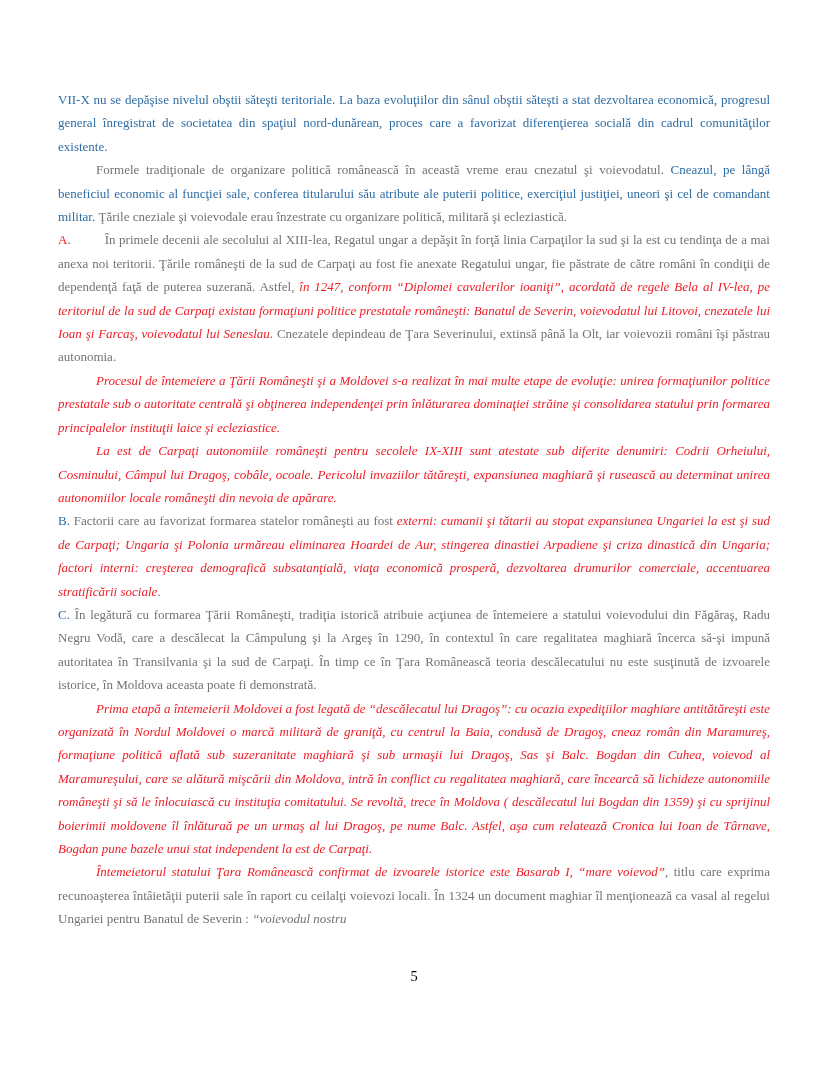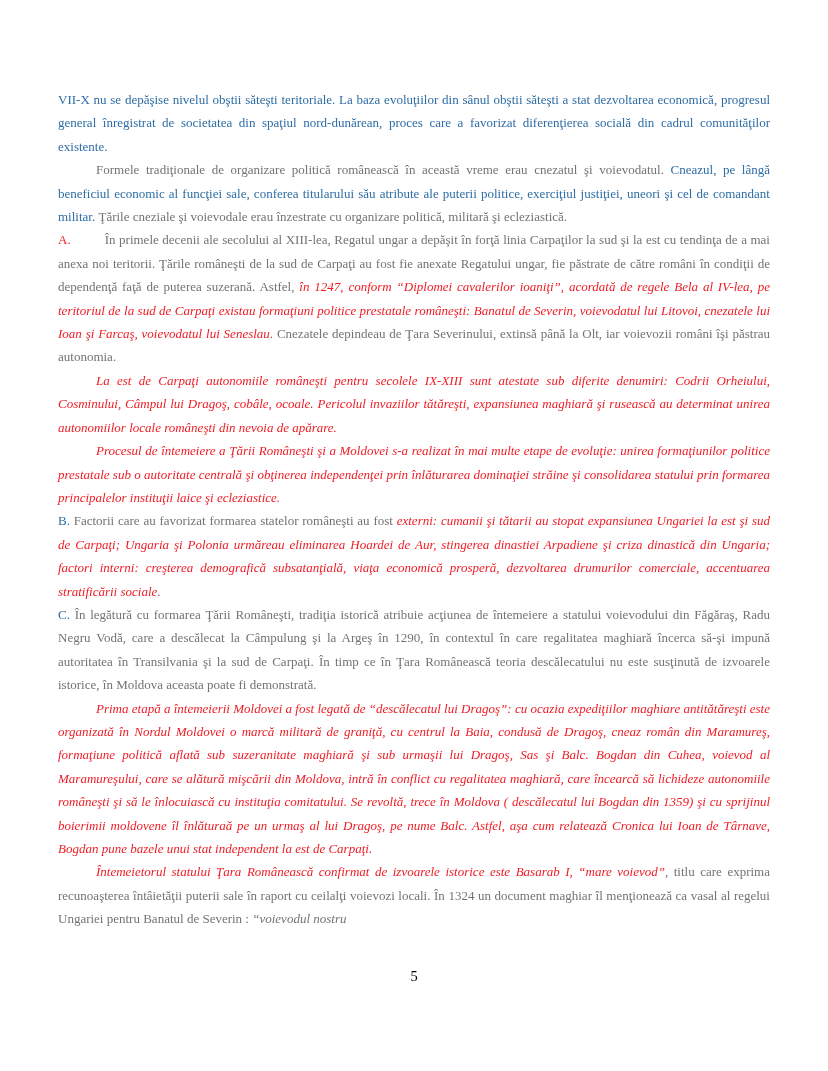--- a/index.html
+++ b/index.html
@@ -68,25 +68,25 @@
 
     <p class="para indent">
       <span class="black">Formele tradiţionale de organizare politică românească în această vreme erau cnezatul şi voievodatul. </span><span class="blue">Cneazul, pe lângă beneficiul economic al funcţiei sale, conferea titularului său atribute ale puterii politice, exerciţiul justiţiei, uneori şi cel de comandant militar. </span><span class="black">Ţările cneziale şi voievodale erau înzestrate cu organizare politică, militară şi ecleziastică.</span>
     </p>
 
     <p class="para">
       <span class="marker-red">A.</span><span class="tab"></span><span class="black">În primele decenii ale secolului al XIII-lea, Regatul ungar a depăşit în forţă linia Carpaţilor la sud şi la est cu tendinţa de a mai anexa noi teritorii. Ţările româneşti de la sud de Carpaţi au fost fie anexate Regatului ungar, fie păstrate de către români în condiţii de dependenţă faţă de puterea suzerană. Astfel, </span><span class="red ital">în 1247, conform “Diplomei cavalerilor ioaniţi”, acordată de regele Bela al IV-lea, pe teritoriul de la sud de Carpaţi existau formaţiuni politice prestatale româneşti: Banatul de Severin, voievodatul lui Litovoi, cnezatele lui Ioan şi Farcaş, voievodatul lui Seneslau</span><span class="black">. Cnezatele depindeau de Ţara Severinului, extinsă până la Olt, iar voievozii români îşi păstrau autonomia.</span>
     </p>
 
     <p class="para indent">
-      <span class="red ital">La est de Carpaţi autonomiile româneşti pentru secolele IX-XIII sunt atestate sub diferite denumiri: Codrii Orheiului, Cosminului, Câmpul lui Dragoş, cobâle, ocoale. Pericolul invaziilor tătăreşti, expansiunea maghiară şi rusească au determinat unirea autonomiilor locale româneşti din nevoia de apărare.</span>
+      <span class="red ital">Procesul de întemeiere a Ţării Româneşti şi a Moldovei s-a realizat în mai multe etape de evoluţie: unirea formaţiunilor politice prestatale sub o autoritate centrală şi obţinerea independenţei prin înlăturarea dominaţiei străine şi consolidarea statului prin formarea principalelor instituţii laice şi ecleziastice.</span>
     </p>
 
     <p class="para indent">
-      <span class="red ital">Procesul de întemeiere a Ţării Româneşti şi a Moldovei s-a realizat în mai multe etape de evoluţie: unirea formaţiunilor politice prestatale sub o autoritate centrală şi obţinerea independenţei prin înlăturarea dominaţiei străine şi consolidarea statului prin formarea principalelor instituţii laice şi ecleziastice.</span>
+      <span class="red ital">La est de Carpaţi autonomiile româneşti pentru secolele IX-XIII sunt atestate sub diferite denumiri: Codrii Orheiului, Cosminului, Câmpul lui Dragoş, cobâle, ocoale. Pericolul invaziilor tătăreşti, expansiunea maghiară şi rusească au determinat unirea autonomiilor locale româneşti din nevoia de apărare.</span>
     </p>
 
     <p class="para">
       <span class="marker-blue">B.</span>
       <span class="black">Factorii care au favorizat formarea statelor româneşti au fost </span><span class="red ital">externi: cumanii şi tătarii au stopat expansiunea Ungariei la est şi sud de Carpaţi; Ungaria şi Polonia urmăreau eliminarea Hoardei de Aur, stingerea dinastiei Arpadiene şi criza dinastică din Ungaria; factori interni: creşterea demografică subsatanţială, viaţa economică prosperă, dezvoltarea drumurilor comerciale, accentuarea stratificării sociale</span><span class="black">.</span>
     </p>
 
     <p class="para">
       <span class="marker-blue">C.</span>
       <span class="black">În legătură cu formarea Ţării Româneşti, tradiţia istorică atribuie acţiunea de întemeiere a statului voievodului din Făgăraş, Radu Negru Vodă, care a descălecat la Câmpulung şi la Argeş în 1290, în contextul în care regalitatea maghiară încerca să-şi impună autoritatea în Transilvania şi la sud de Carpaţi. În timp ce în Ţara Românească teoria descălecatului nu este susţinută de izvoarele istorice, în Moldova aceasta poate fi demonstrată.</span>

